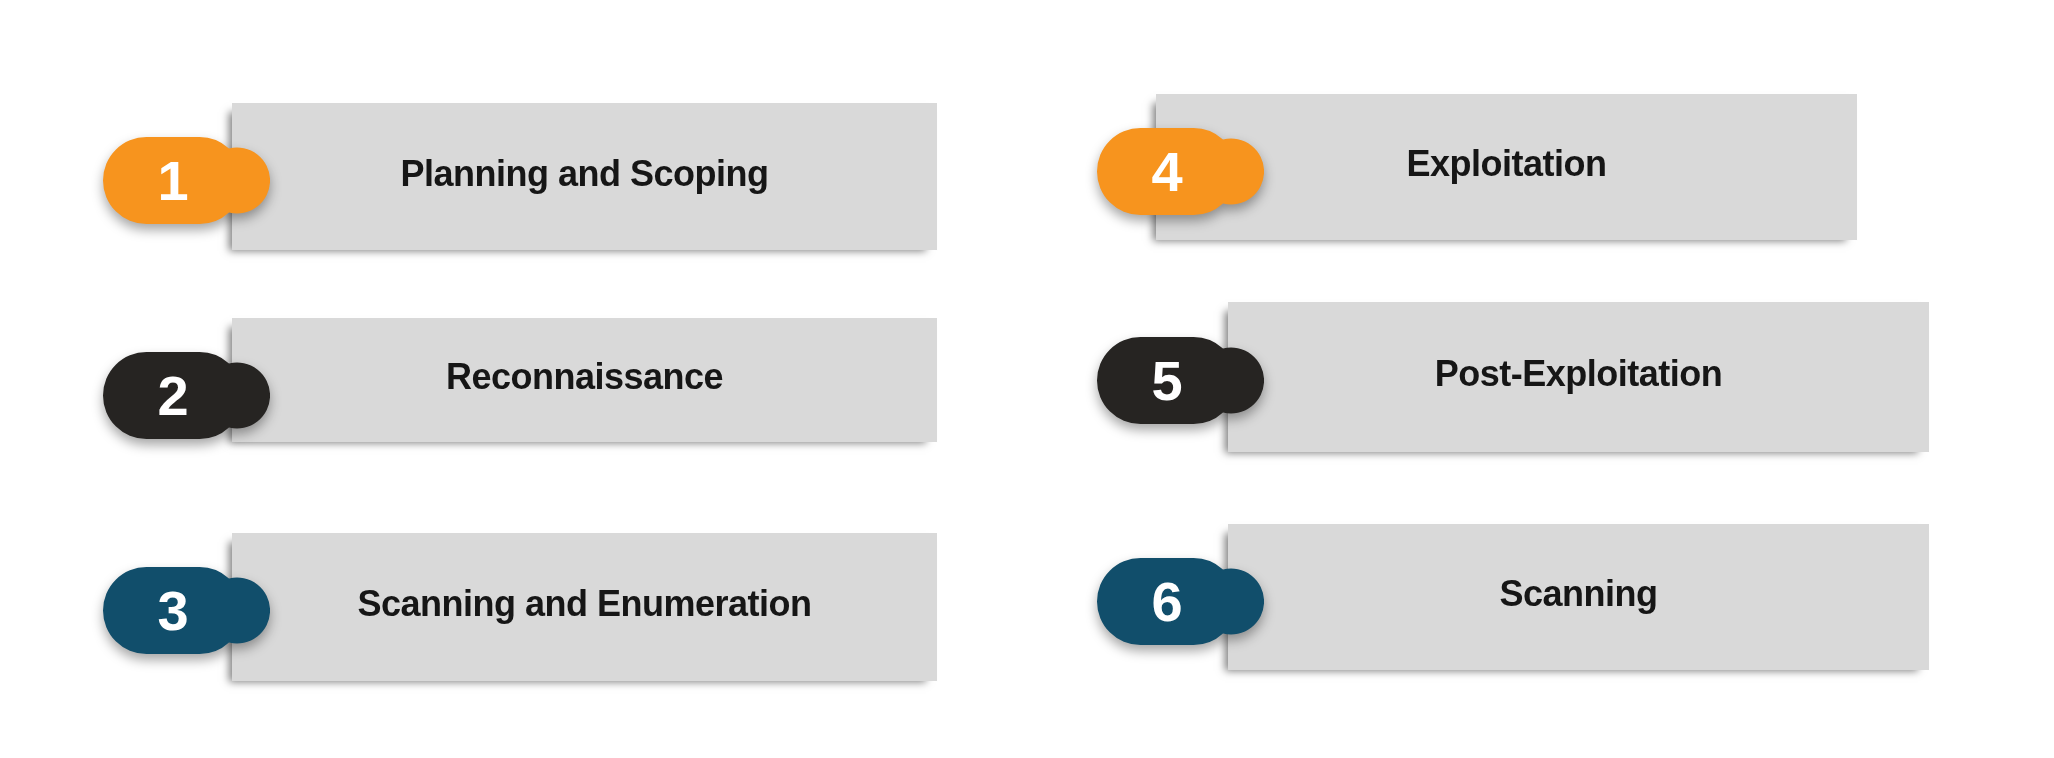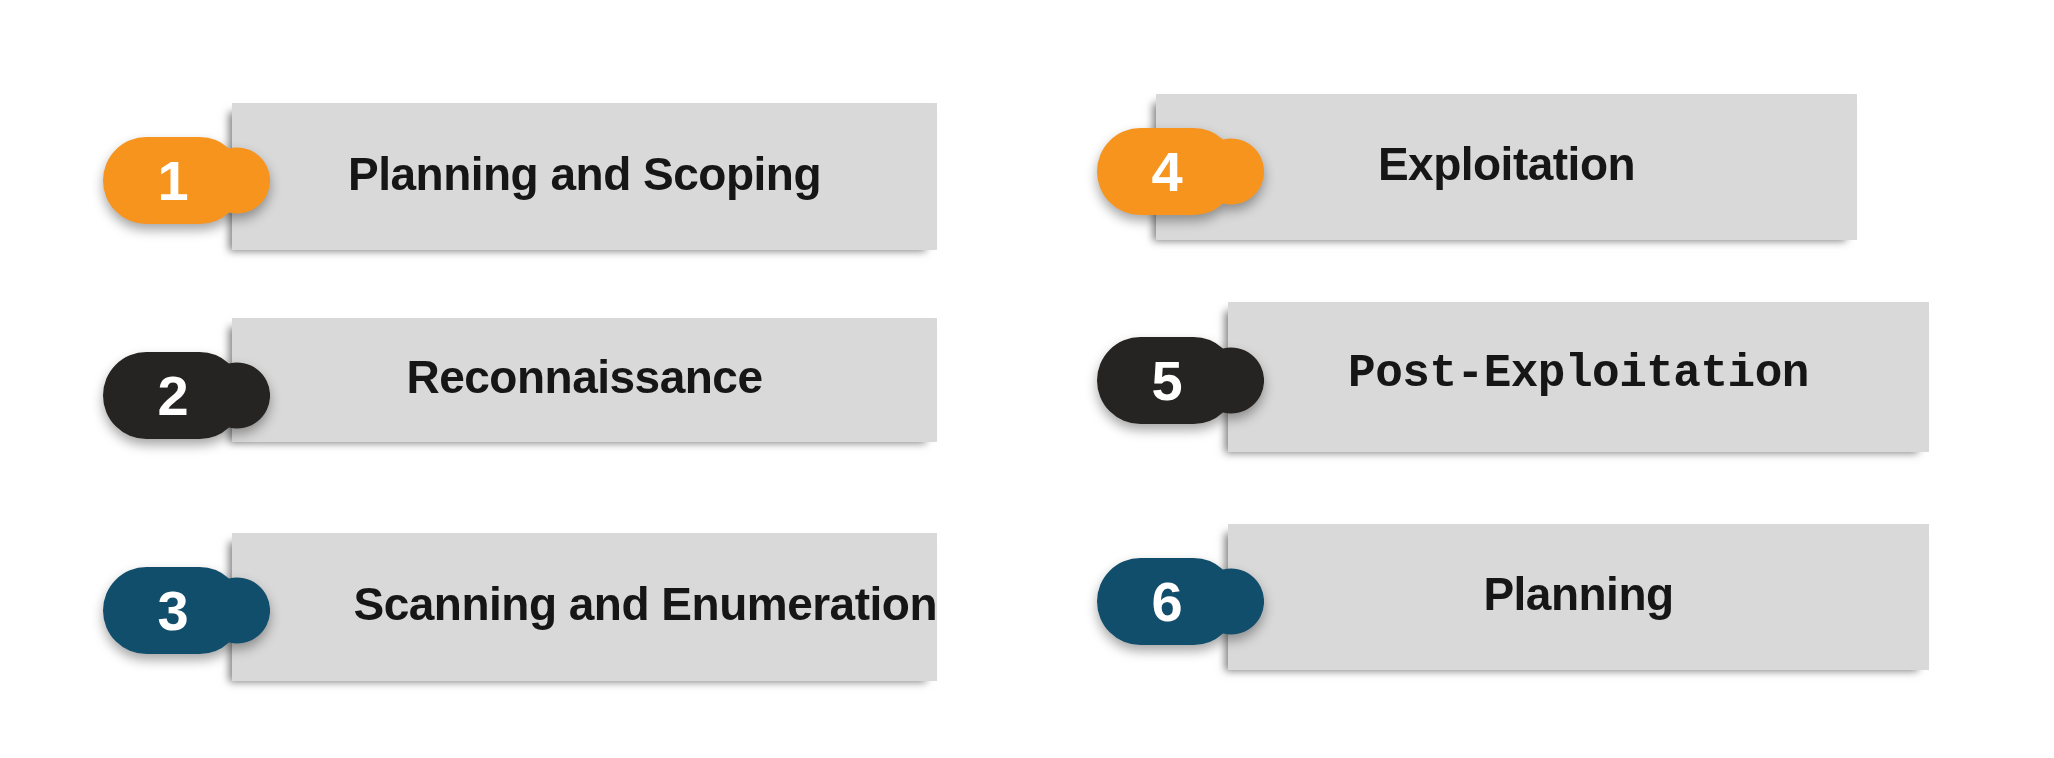--- a/index.html
+++ b/index.html
@@ -12,21 +12,21 @@
   }
   .bar{
     position:absolute;
     background:var(--bar-bg,#d9d9d9);
     box-shadow:-7px 5px 8px -4px rgba(0,0,0,0.50);
     display:flex;align-items:center;justify-content:center;
     z-index:1;
   }
   .label{
     font-weight:700;
-    font-size:46px;
+    font-size:36px;
     letter-spacing:-0.5px;
     color:var(--label-color,#161616);
     transform:translateY(-3px);
     white-space:nowrap;
   }
   .pill{
     position:absolute;
     width:167px;height:87px;
     z-index:2;
     filter:drop-shadow(0 6px 6px rgba(0,0,0,0.35));
@@ -35,24 +35,24 @@
   .num{
     position:absolute;left:0;top:0;
     width:140px;height:87px;
     display:flex;align-items:center;justify-content:center;
     font-weight:700;font-size:56px;
     color:var(--number-color,#ffffff);
   }
   
   .b1{left:232px;top:103px;width:705px;height:147px;}
   .b2{left:232px;top:318px;width:705px;height:124px;}
-  .b3{left:232px;top:533px;width:705px;height:148px;justify-content:flex-end;}
+  .b3{left:232px;top:533px;width:705px;height:148px;}
   
   .b4{left:1156px;top:94px;width:701px;height:146px;}
-  .b5{left:1228px;top:302px;width:701px;height:150px;font-family:Liberation Mono, monospace;}
+  .b5{left:1228px;top:302px;width:701px;height:150px;}
   .b6{left:1228px;top:524px;width:701px;height:146px;}
   
   .p1{left:103px;top:137px;}
   .p2{left:103px;top:352px;}
   .p3{left:103px;top:567px;}
   .p4{left:1097px;top:128px;}
   .p5{left:1097px;top:337px;}
   .p6{left:1097px;top:558px;}
 </style>
 </head>
@@ -70,21 +70,21 @@
     <span class="label">Scanning and Enumeration</span>
   </div>
 
   <div class="bar b4">
     <span class="label">Exploitation</span>
   </div>
   <div class="bar b5">
     <span class="label">Post-Exploitation</span>
   </div>
   <div class="bar b6">
-    <span class="label">Planning</span>
+    <span class="label">Scanning</span>
   </div>
 
   <div class="pill p1">
     <svg width="167" height="87" viewBox="0 0 167 87">
       <path d="M 43.5 0 H 96.5 A 43.5 43.5 0 0 1 126 11.5 A 33 33 0 1 1 126 75.5 A 43.5 43.5 0 0 1 96.5 87 H 43.5 A 43.5 43.5 0 0 1 43.5 0 Z" fill="#f7941e"></path>
     </svg>
     <span class="num">1</span>
   </div>
 
   <div class="pill p2">

